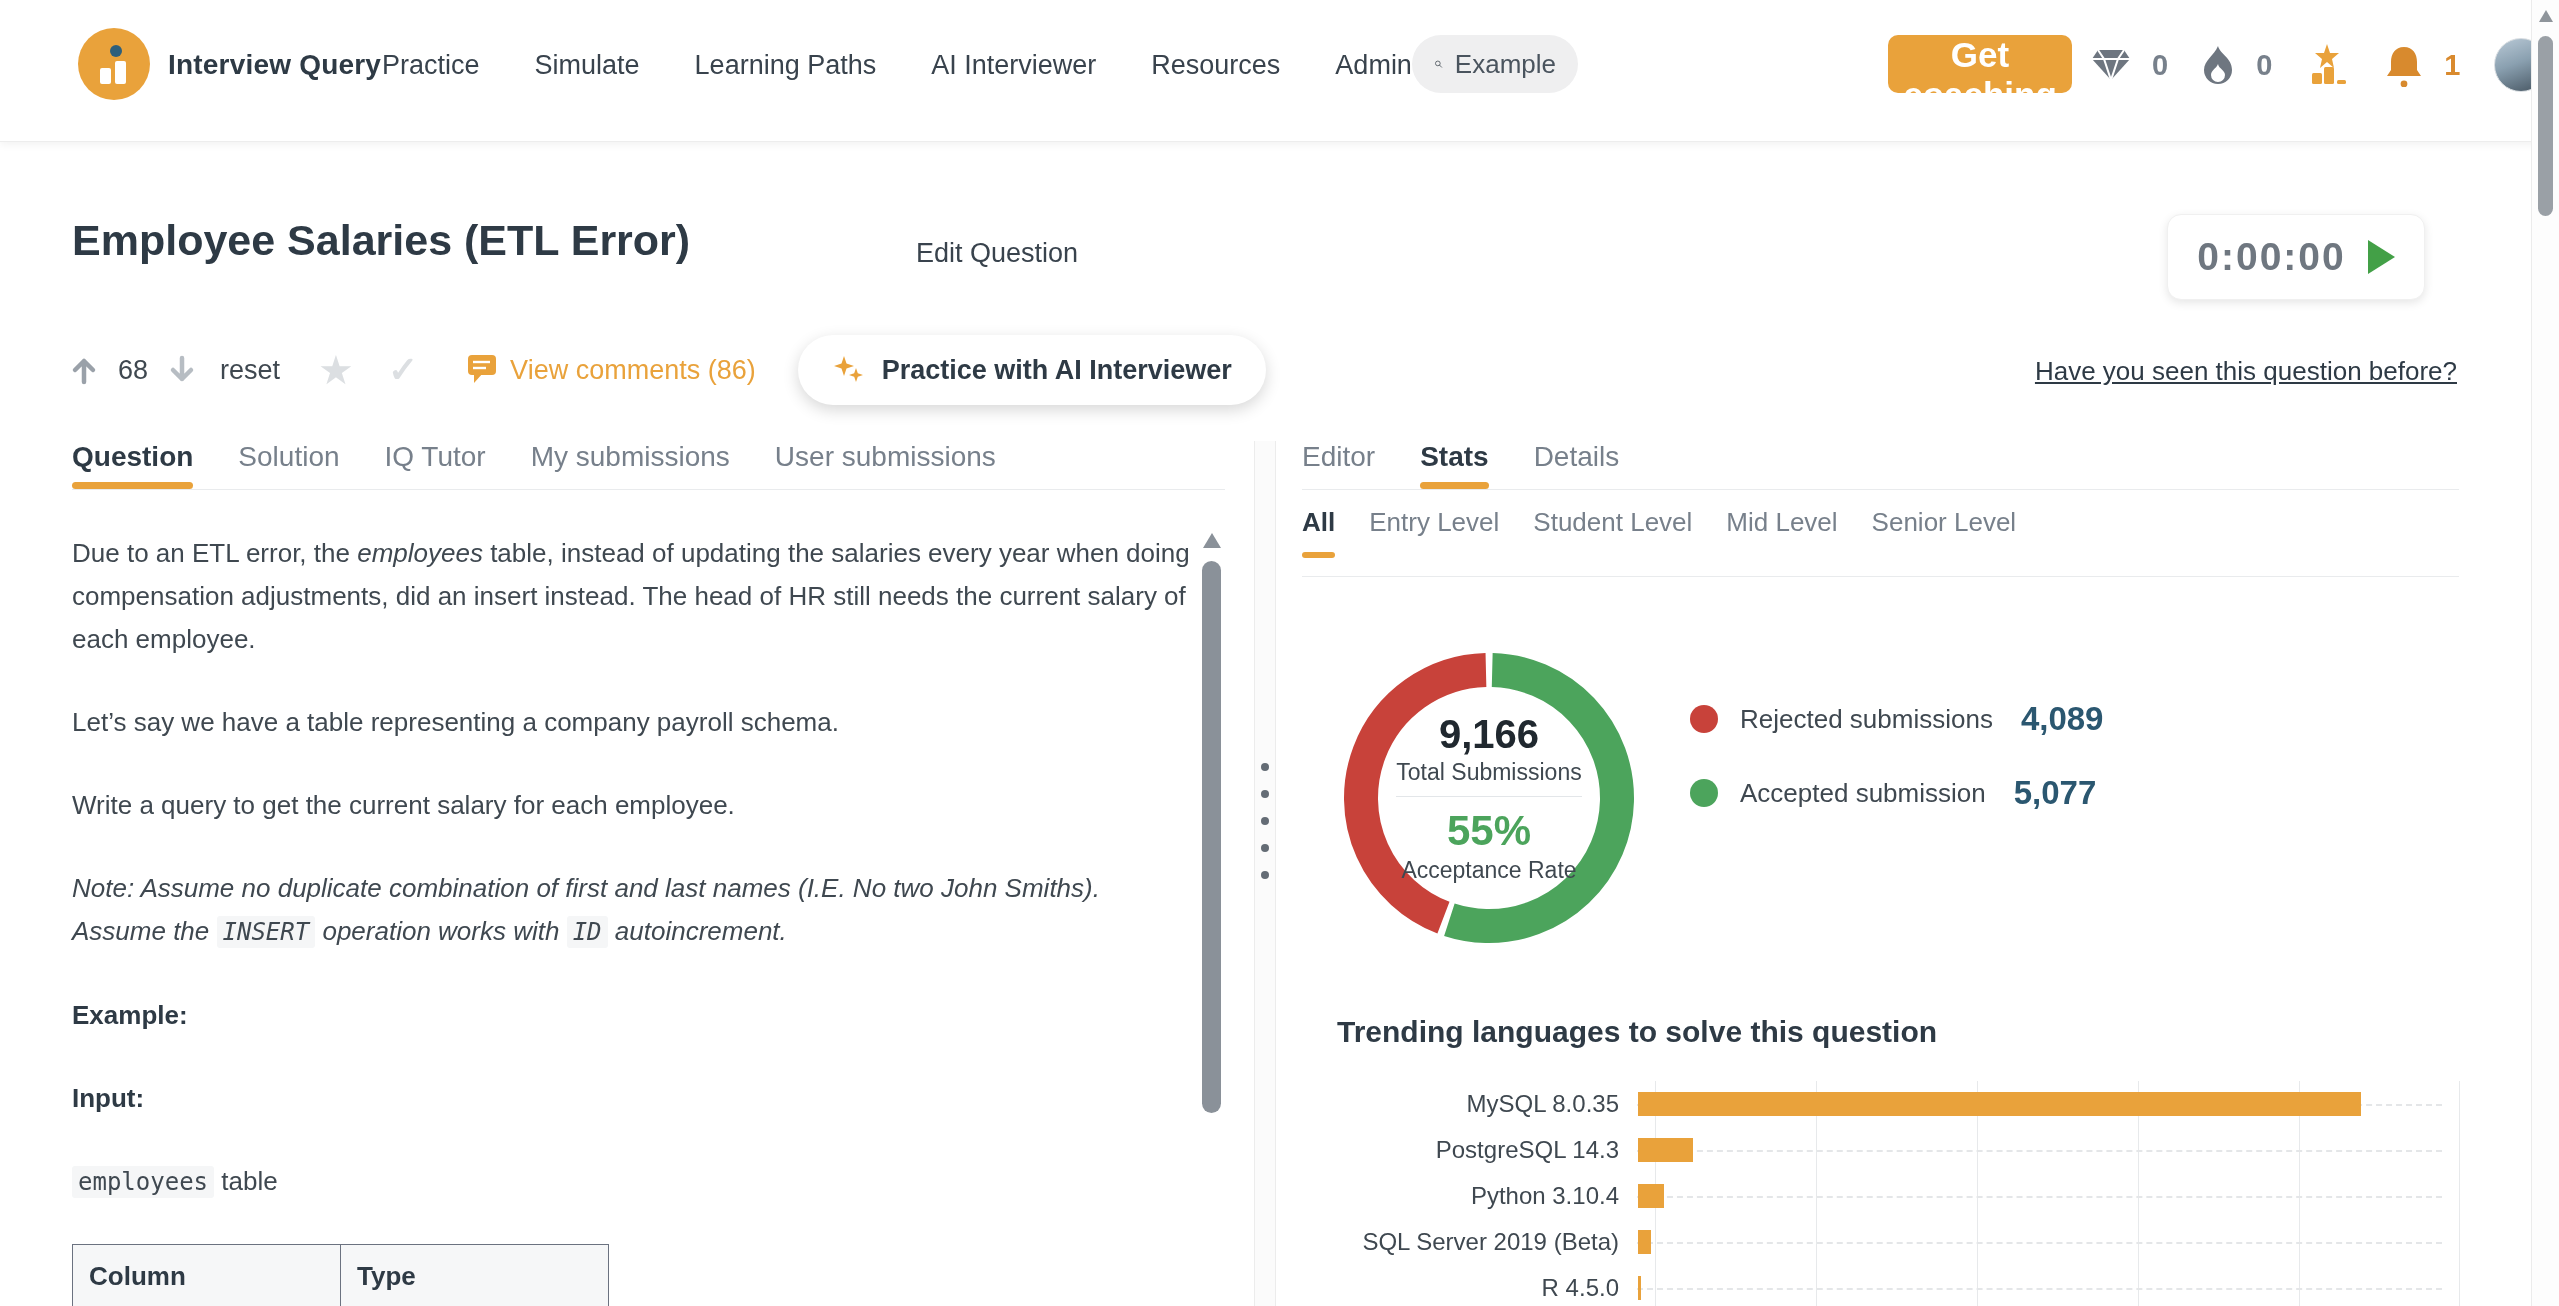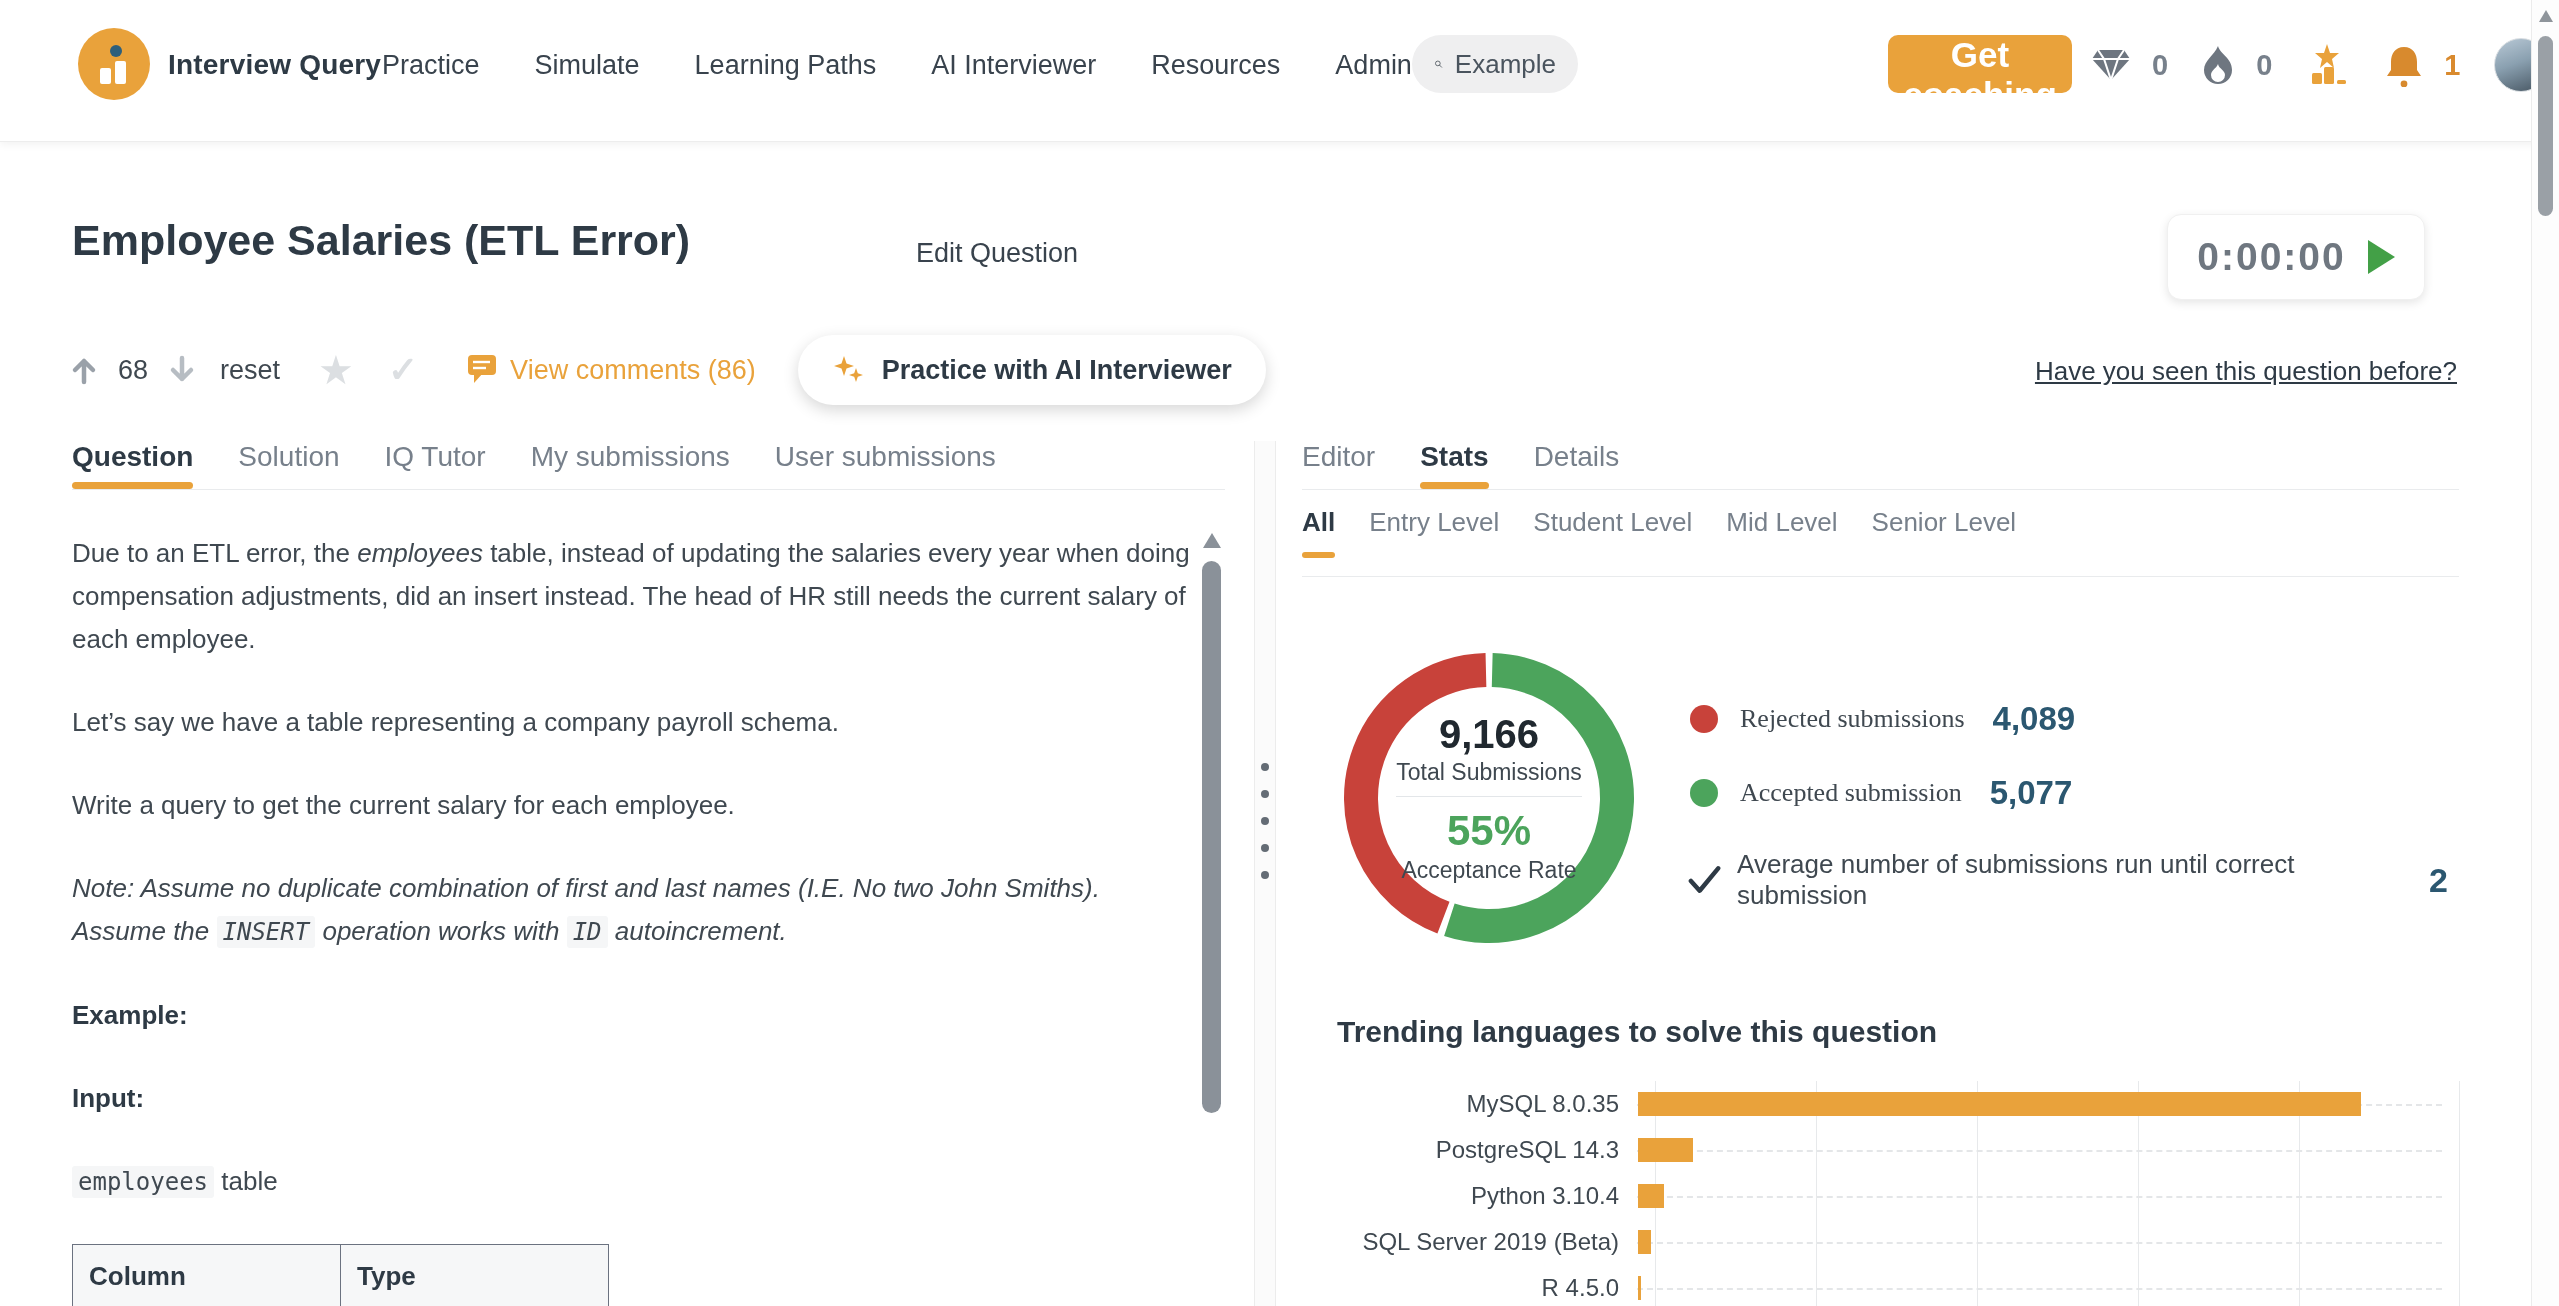--- a/index.html
+++ b/index.html
@@ -114,21 +114,21 @@
   .donut-center { position:absolute; inset:0; display:flex; flex-direction:column; align-items:center;
                   justify-content:center; text-align:center; }
   .donut-total { font-size:40px; font-weight:700; color:#20282f; }
   .donut-sub { font-size:23px; color:#3f4850; margin-top:2px; }
   .donut-hr { width:186px; height:1px; background:#e3e6e9; margin:10px 0; }
   .donut-rate { font-size:42px; font-weight:700; color:#4CA45C; }
 
   .legend { position:absolute; left:388px; top:256px; }
   .legend-row { display:flex; align-items:center; gap:22px; height:44px; margin-bottom:30px; }
   .legend-dot { width:28px; height:28px; border-radius:50%; }
-  .legend-label { font-size:26px; color:#3f4850;font-family:Liberation Serif, serif; }
+  .legend-label { font-size:26px; color:#3f4850; }
   .legend-val { font-size:33px; font-weight:700; color:#2b5770; margin-left:6px; }
 
   .avg-row { position:absolute; left:386px; top:408px; display:flex; align-items:center; gap:16px; width:760px; }
   .avg-text { font-size:26px; color:#3f4850; }
   .avg-val { font-size:34px; font-weight:700; color:#2b5770; }
 
   .trend-title { position:absolute; left:35px; top:574px; font-size:30px; font-weight:700; color:#2e3a45; }
   .barchart { position:absolute; left:35px; top:640px; width:1123px; }
   .bc-grid { position:absolute; left:318px; top:0; width:805px; height:230px; }
   .bc-grid i { position:absolute; top:0; bottom:0; width:1px; background:#e7e9eb; }
@@ -314,27 +314,20 @@
         <span class="legend-label">Rejected submissions</span>
         <span class="legend-val">4,089</span>
       </div>
       <div class="legend-row">
         <div class="legend-dot" style="background:#4CA45C"></div>
         <span class="legend-label">Accepted submission</span>
         <span class="legend-val">5,077</span>
       </div>
     </div>
 
-    <div class="avg-row">
-      <svg width="34" height="30" viewBox="0 0 34 30">
-        <polyline points="3,16 12,26 31,3" fill="none" stroke="#2e3a45" stroke-width="4.6" stroke-linecap="round" stroke-linejoin="round"></polyline>
-      </svg>
-      <span class="avg-text">Average number of submissions run until correct submission</span>
-      <span class="avg-val">2</span>
-    </div>
 
     <div class="trend-title">Trending languages to solve this question</div>
     <div class="barchart">
       <div class="bc-grid">
           <i style="left: 0px;"></i>
           <i style="left: 161px;"></i>
           <i style="left: 322px;"></i>
           <i style="left: 483px;"></i>
           <i style="left: 644px;"></i>
           <i style="left: 804px;"></i>

